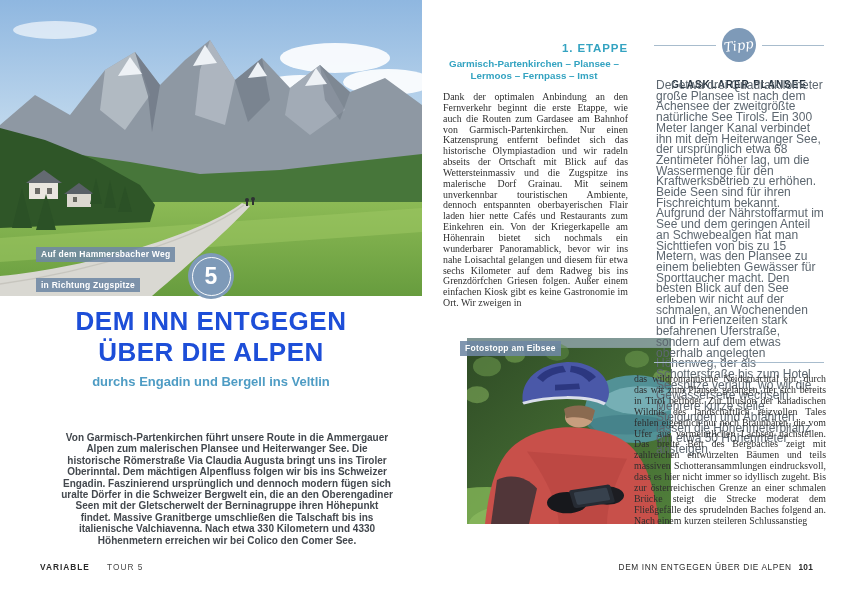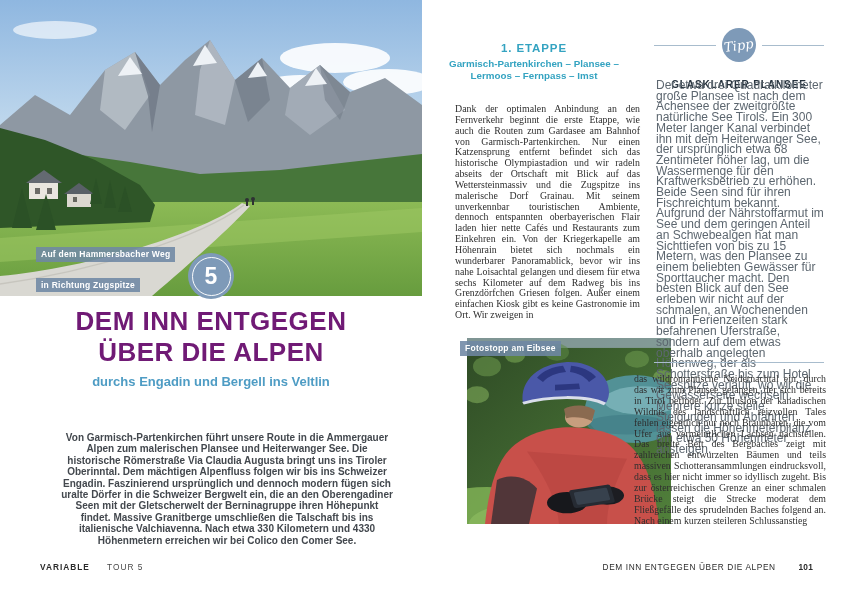--- a/index.html
+++ b/index.html
@@ -19,33 +19,33 @@
   .cap-left{left:36px;bottom:4px;}
   .cap-mid{left:34px;top:3px;}
 
   
   .tour-badge{left:188px;top:253px;width:46px;height:46px;border-radius:50%;background:#7E9AB8;}
   .tour-badge::after{content:"";position:absolute;inset:3.5px;border:1.6px solid rgba(255,255,255,.95);border-radius:50%;}
   .tour-badge span{position:absolute;inset:0;display:flex;align-items:center;justify-content:center;
        color:#fff;font-size:23px;font-weight:bold;}
 
   
-  .title{left:0;top:306px;width:422px;text-align:center;color:#701a75;
+  .title{left:0;top:306px;width:422px;text-align:center;color:#1d4ed8;
        font-size:26px;line-height:31px;font-weight:bold;letter-spacing:.5px;}
   .subtitle{left:20px;top:374px;width:382px;text-align:center;color:#4E9CC4;
        font-size:13px;line-height:16.5px;font-weight:bold;}
   .intro{left:44px;top:416px;width:334px;text-align:center;color:#43484E;
        font-size:10px;line-height:11.4px;font-weight:bold;margin:16px;}
 
   
-  .stage-heading{left:440px;top:42px;width:188px;text-align:center;color:#34A3C1;
+  .stage-heading{left:440px;top:42px;width:188px;text-align:right;color:#34A3C1;
        font-size:11.5px;font-weight:bold;letter-spacing:.9px;}
   .stage-route{left:428px;top:58px;width:212px;text-align:center;color:#34A3C1;
        font-size:9.8px;line-height:12px;font-weight:bold;}
-  .stage-body{left:443px;top:92px;width:185px;margin:12px;text-align:justify;
+  .stage-body{left:443px;top:92px;width:185px;margin:0;text-align:justify;
        font-family:"Liberation Serif",serif;font-size:9.9px;line-height:10.85px;color:#2F2F2F;}
 
   
   .tip-head{left:654px;top:27px;width:170px;height:36px;display:flex;align-items:center;}
   .tip-head .rule{flex:1;height:1px;background:#A8BCCD;}
   .tip-circle{width:34px;height:34px;border-radius:50%;background:#7E9AB8;margin:0 6px;flex:0 0 auto;
        display:flex;align-items:center;justify-content:center;}
   .tip-circle span{color:#fff;font-family:"DejaVu Serif",serif;font-style:italic;font-size:13px;
        transform:rotate(-8deg);}
   .tip-heading{left:654px;top:67px;width:170px;text-align:center;color:#25313C;
@@ -56,21 +56,21 @@
 
   
   .cont-body{left:634px;top:374px;width:192px;margin:0;text-align:justify;
        font-family:"Liberation Serif",serif;font-size:9.9px;line-height:10.9px;color:#2F2F2F;}
 
   
   .footer-left{left:40px;top:562px;font-size:8.3px;letter-spacing:1px;color:#2B2B2B;}
   .footer-left .bold{font-weight:bold;}
   .footer-left .tour{margin-left:14px;color:#4a4a4a;}
   .footer-right{right:30px;top:562px;font-size:8.3px;letter-spacing:.6px;color:#2B2B2B;}
-  .footer-right .pageno{font-weight:bold;margin-left:20px;letter-spacing:.2px;text-align:center;}
+  .footer-right .pageno{font-weight:bold;margin-left:4px;letter-spacing:.2px;text-align:center;}
 </style>
 </head>
 <body>
 
 <div class="abs photo photo-left">
   <svg viewBox="0 0 422 296" preserveAspectRatio="none">
     <defs>
       <linearGradient id="sky" x1="0" y1="0" x2="0" y2="1">
         <stop offset="0" stop-color="#8FB7E0"></stop>
           <stop offset="0.7" stop-color="#C7DDEF"></stop>

